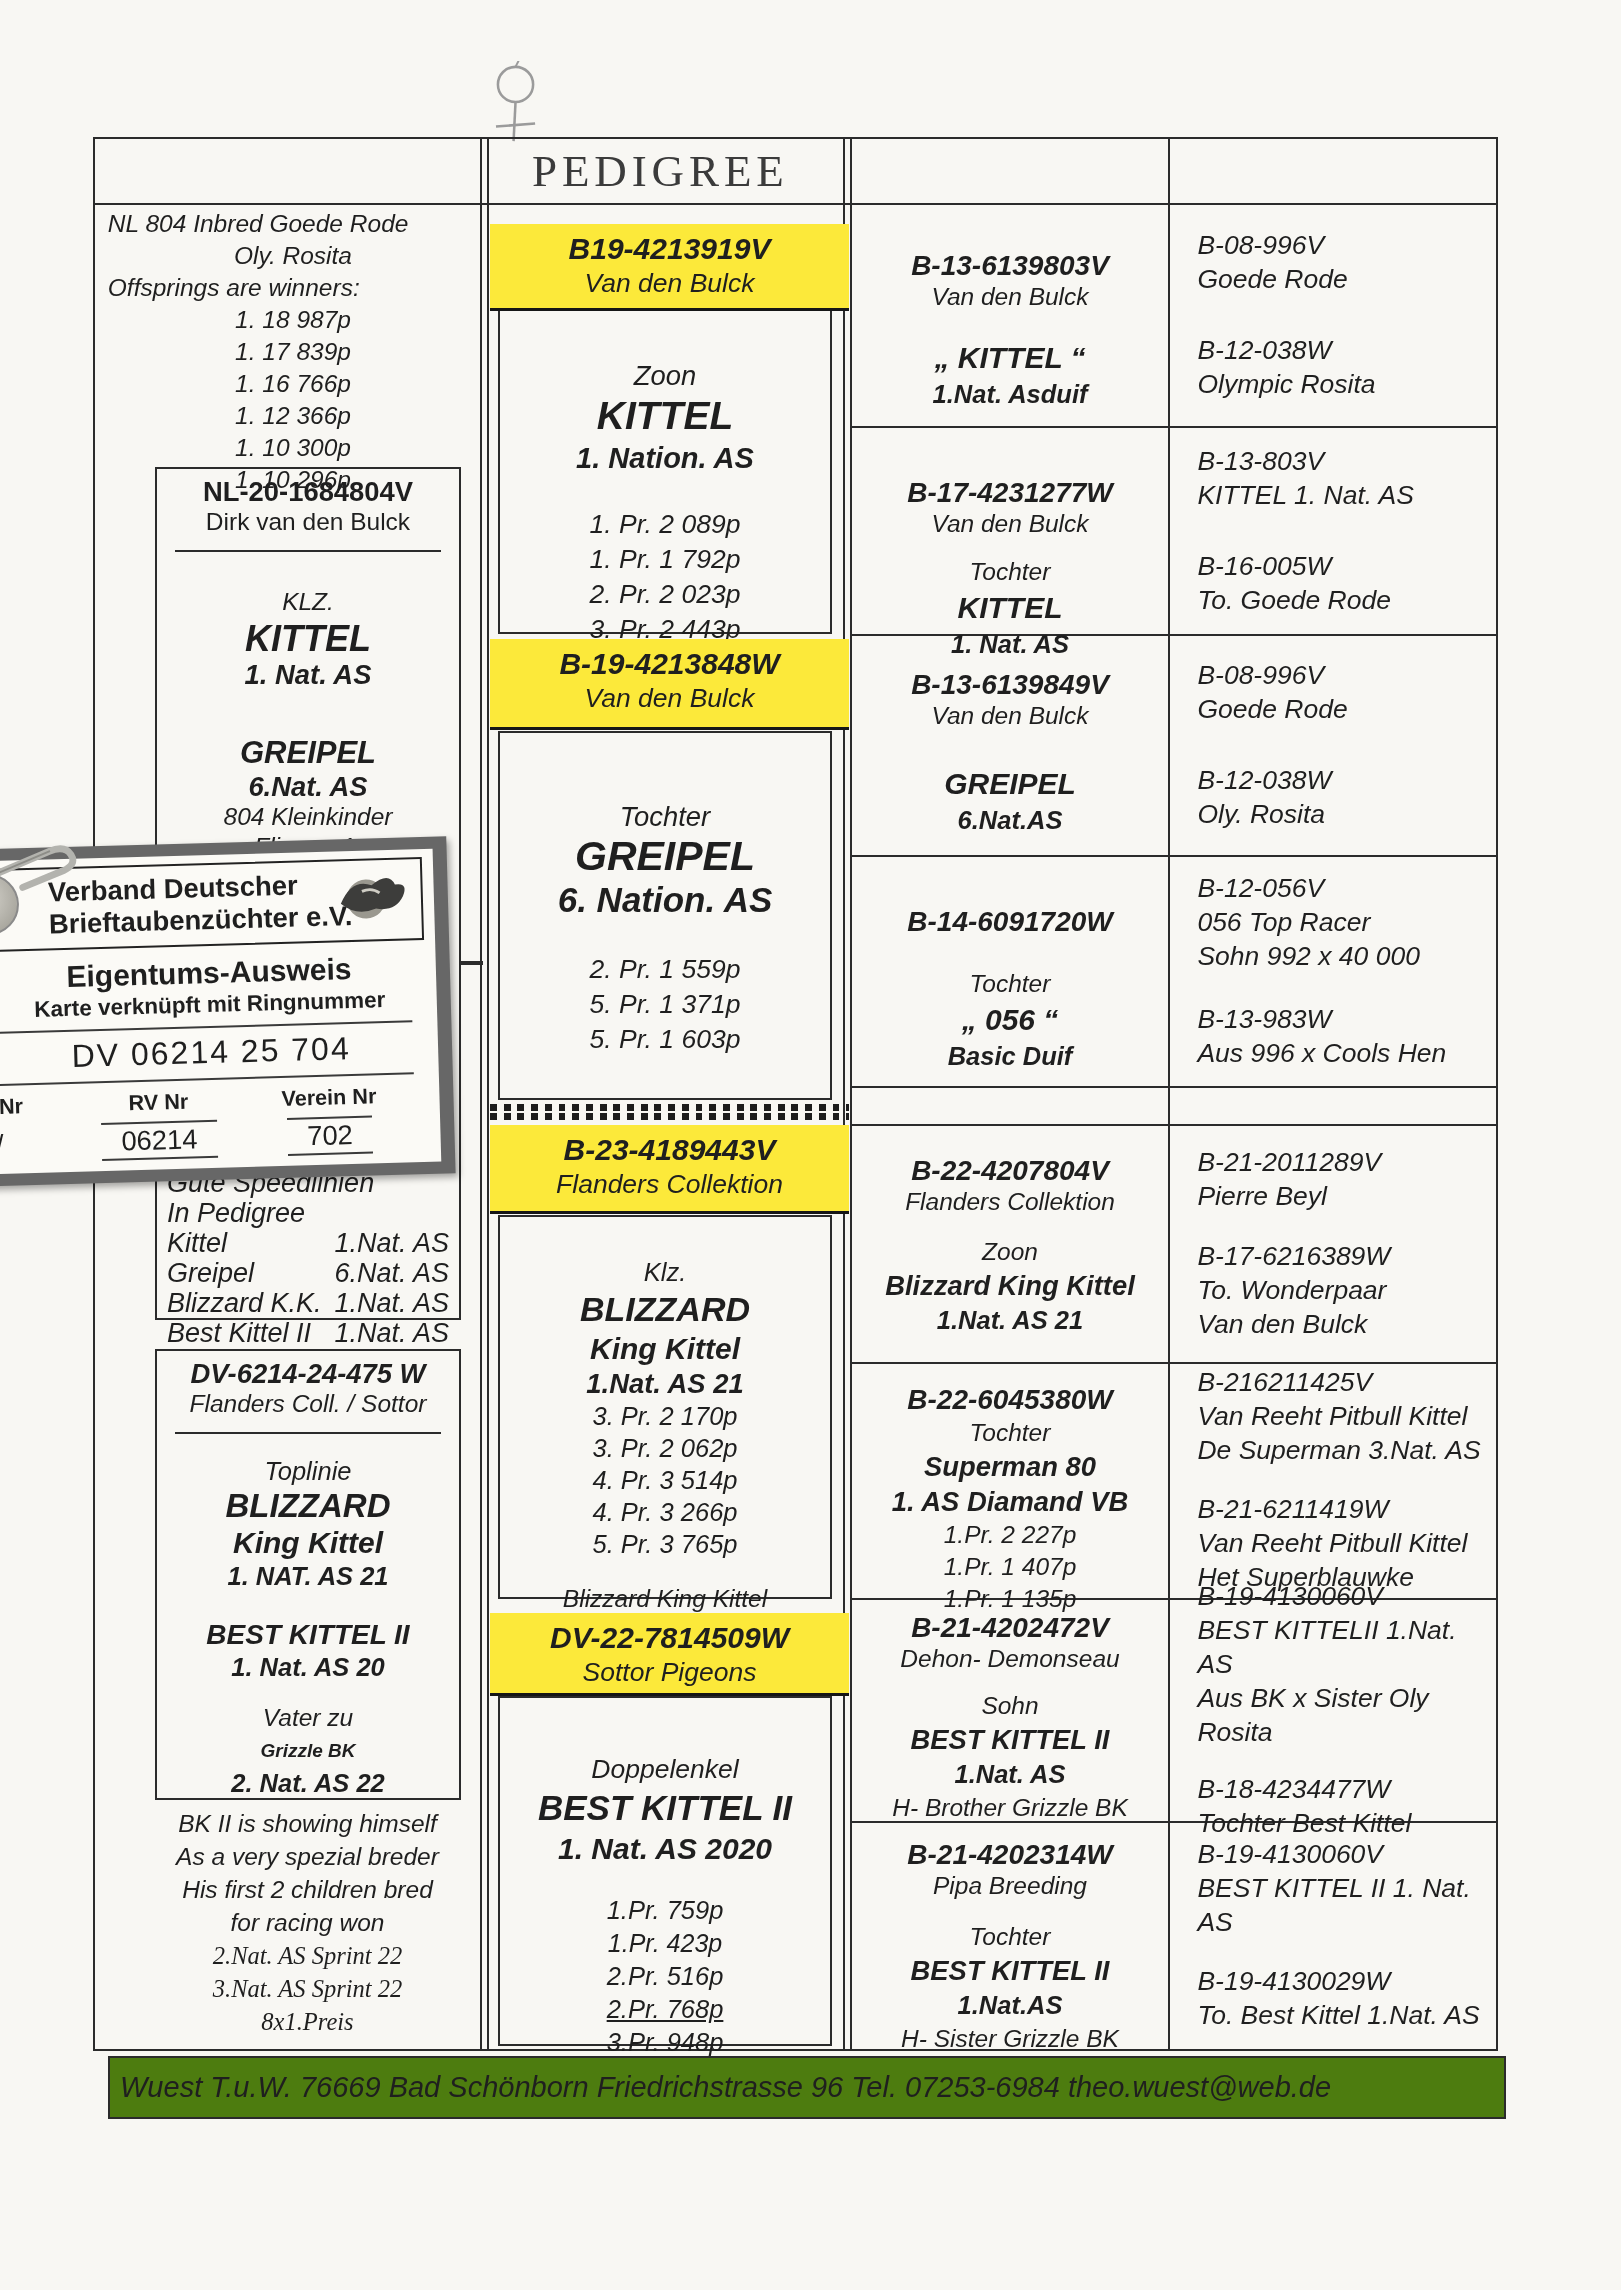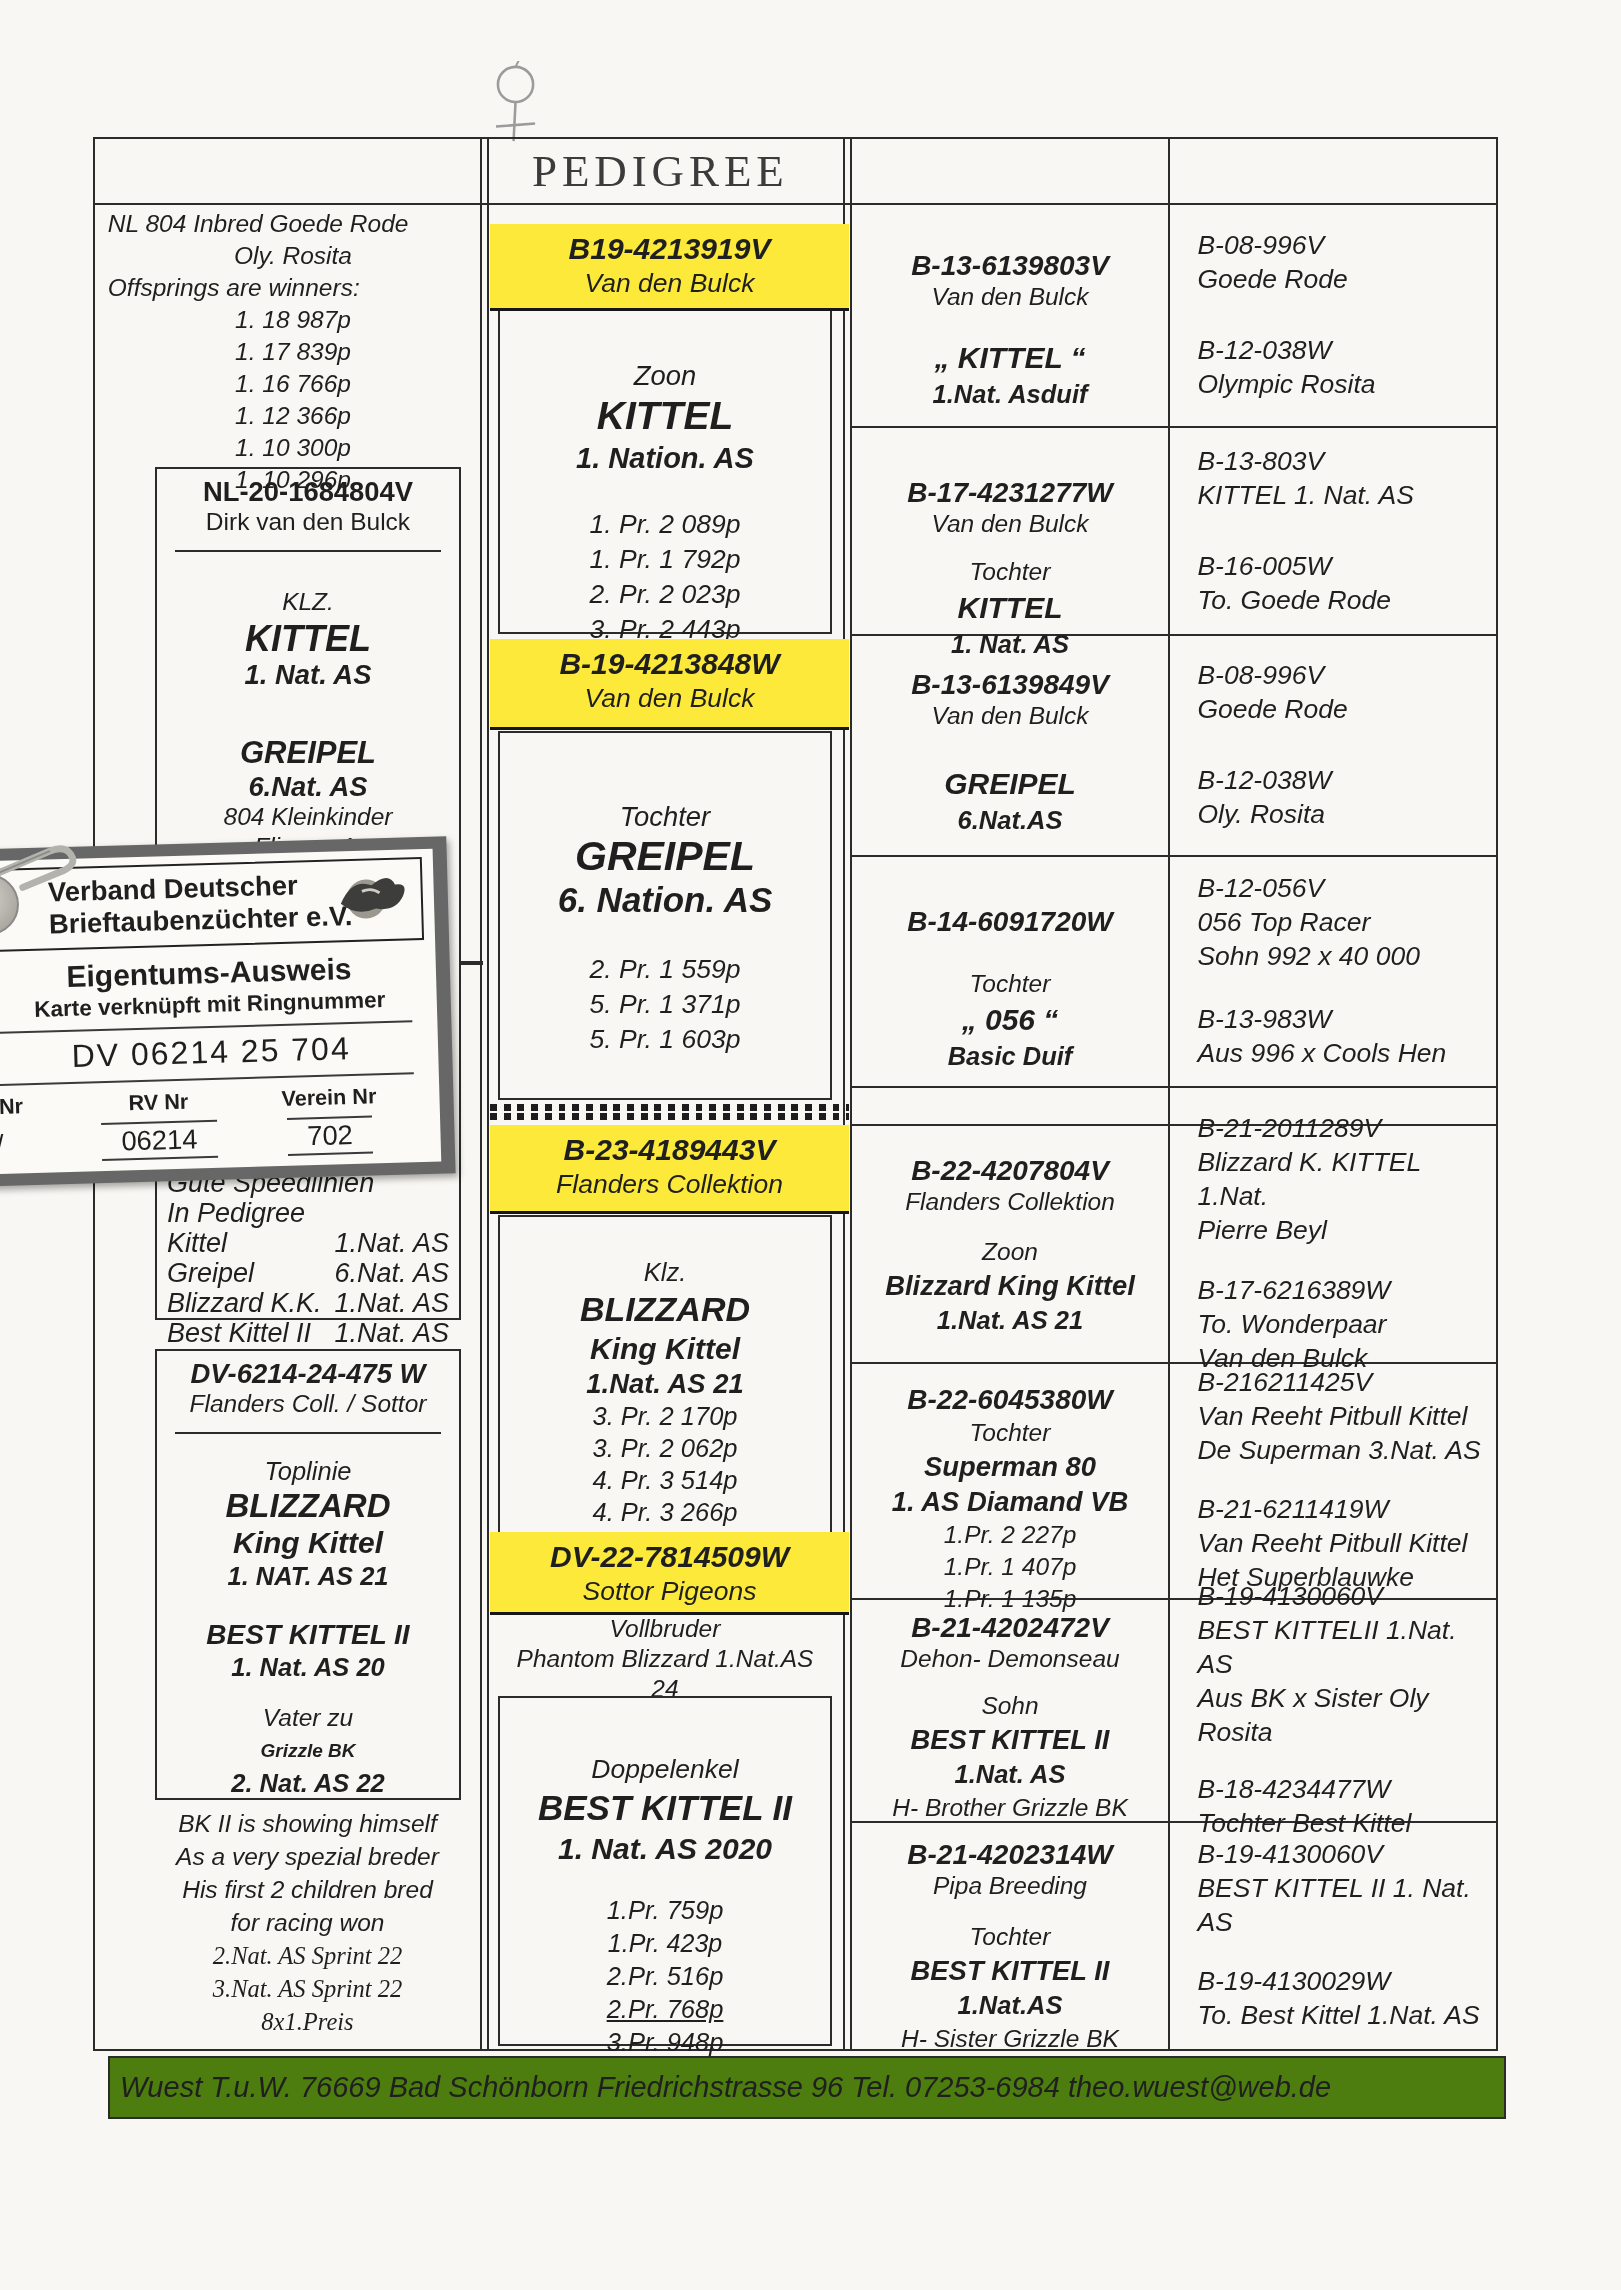--- a/index.html
+++ b/index.html
@@ -275,21 +275,21 @@
       <div class="res" style="line-height:32px;font-size:25.5px;">4. Pr. 3 266p</div>
       <div class="res" style="line-height:32px;font-size:25.5px;">5. Pr. 3 765p</div>
     </div>
     <div style="margin-top:23.5px;font-size:24.5px;line-height:30px;">
       <div>Blizzard King Kittel</div>
       <div>Vollbruder</div>
       <div>Phantom Blizzard 1.Nat.AS 24</div>
     </div>
   </div>
 
-  <div class="ybox" style="top:1532px;height:80px;">
+  <div class="ybox" style="top:1613px;height:80px;">
     <div class="yring">DV-22-7814509W</div>
     <div class="ybreeder">Sottor Pigeons</div>
   </div>
   <div class="pbox" style="top:1696px;height:346px;">
     <div class="rel" style="margin-top:55px;font-size:26.5px;">Doppelenkel</div>
     <div class="pname" style="font-size:35px;line-height:43px;">BEST KITTEL II</div>
     <div class="ptitle" style="font-size:30px;">1. Nat. AS 2020</div>
     <div style="margin-top:25.5px;">
       <div class="res" style="line-height:33px;font-size:25.5px;">1.Pr. 759p</div>
       <div class="res" style="line-height:33px;font-size:25px;">1.Pr. 423p</div>
@@ -413,21 +413,20 @@
     </div>
     <div>
       <div>B-13-983W</div>
       <div>Aus 996 x Cools Hen</div>
     </div>
   </div>
 
   <div class="gg" style="top:1124px;height:238px;gap:25.5px;">
     <div>
       <div>B-21-2011289V</div>
-      <div>Blizzard K. KITTEL 1.Nat.</div>
       <div>Pierre Beyl</div>
     </div>
     <div>
       <div>B-17-6216389W</div>
       <div>To. Wonderpaar</div>
       <div>Van den Bulck</div>
     </div>
   </div>
 
   <div class="gg" style="top:1362px;height:235px;gap:25.5px;">

